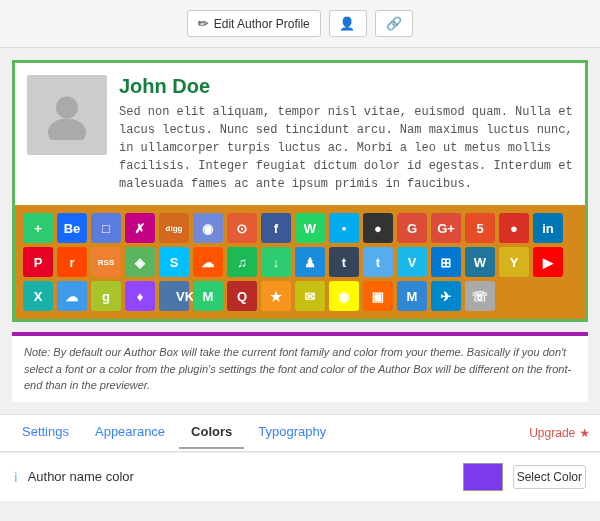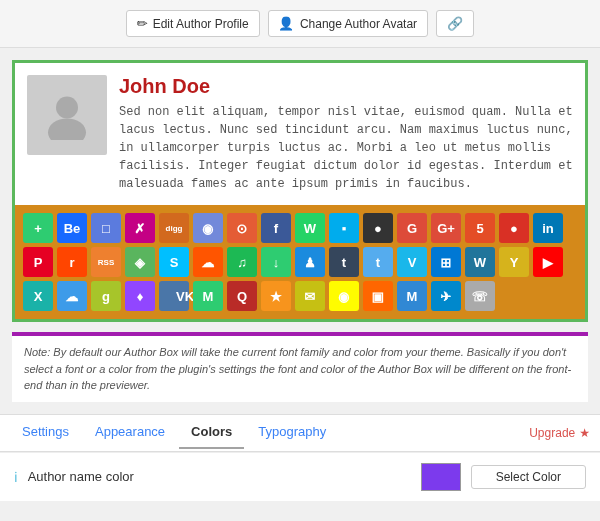--- a/index.html
+++ b/index.html
@@ -60,21 +60,21 @@
 
     .avatar-icon {
       width: 50px;
       height: 50px;
       fill: #aaa;
     }
 
     .author-info { flex: 1; }
 
     .author-name {
-      color: #b91c1c;
+      color: #15803d;
       font-size: 20px;
       font-weight: bold;
       margin-bottom: 5px;
     }
 
     .author-bio {
       font-size: 12px;
       color: #555;
       line-height: 1.5;
       font-family: 'Courier New', monospace;
@@ -178,37 +178,36 @@
       height: 28px;
       background: #7c3aed;
       border: 1px solid #999;
       cursor: pointer;
     }
 
     .select-color-btn {
       background: #fff;
       border: 1px solid #ccc;
       border-radius: 3px;
-      padding: 4px 24px;
+      padding: 4px 3px;
       cursor: pointer;
       font-size: 12px;
       color: #333;
     }
   </style>
 </head>
 <body>
 
 <div class="top-bar">
   <button class="top-btn">
     <span class="btn-icon">✏</span>
     <span>Edit Author Profile</span>
   </button>
   <button class="top-btn">
     <span class="btn-icon">👤</span>
-    <span>Change Author Avatar</span>
   </button>
   <button class="top-btn">
     <span class="btn-icon">🔗</span>
   </button>
 </div>
 
 <div class="main-area">
   <div class="author-box-wrapper">
     <div class="author-profile">
       <div class="avatar-placeholder">

